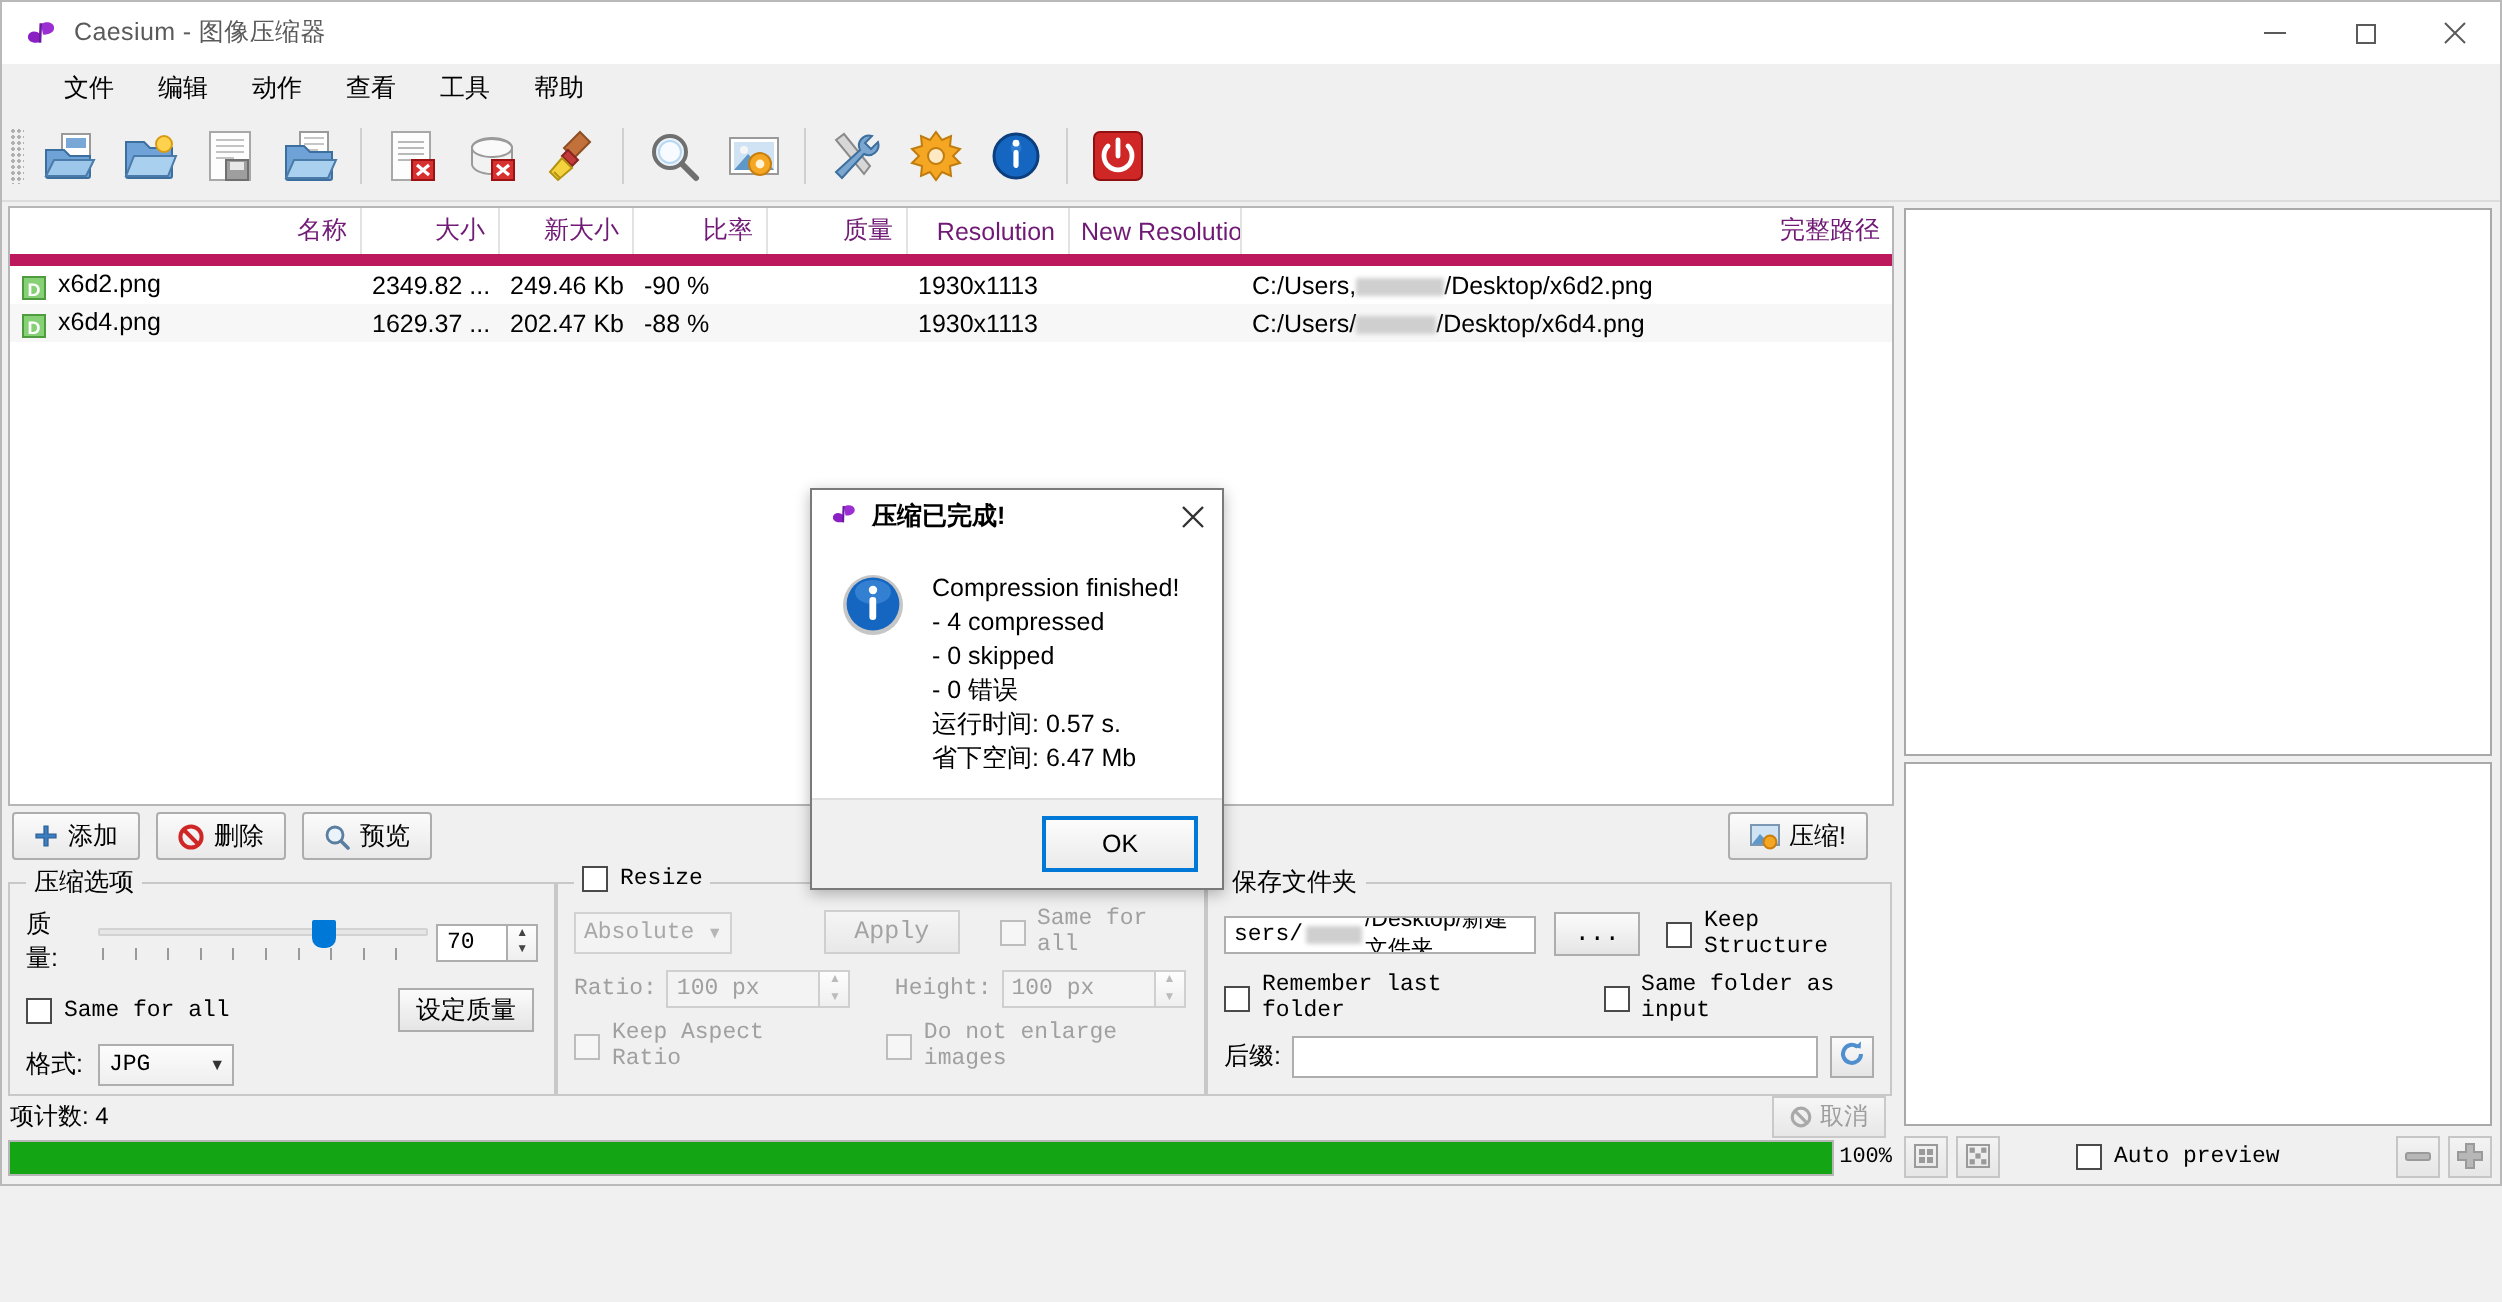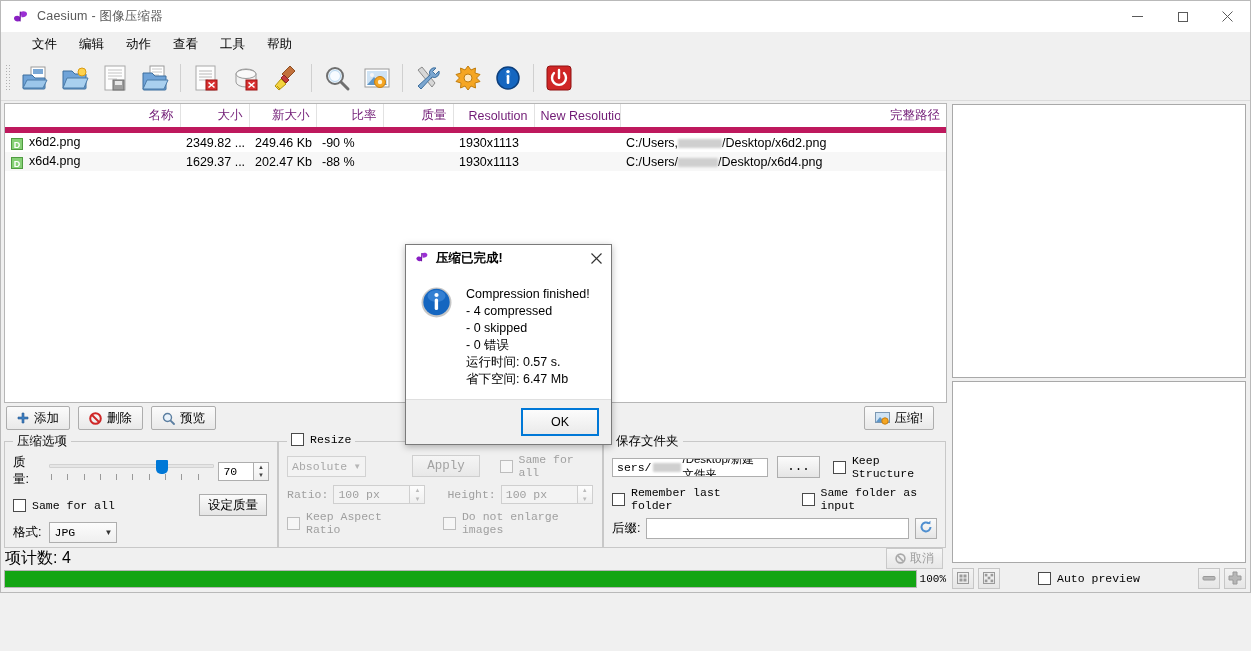--- a/index.html
+++ b/index.html
@@ -107,21 +107,21 @@
   
   .slider{position:relative;width:165px;height:22px;margin:0 6px 0 8px;}
   .sl-track{position:absolute;top:4px;left:0;width:165px;height:4px;background:#e6e6e6;
             border:1px solid #d2d2d2;box-sizing:border-box;border-radius:1px;}
   .sl-handle{position:absolute;top:0;width:12px;height:14px;background:#0078d7;border-radius:1px 1px 5px 5px;}
   .sl-ticks{position:absolute;top:14px;left:2px;width:163px;height:6px;
             background-image:repeating-linear-gradient(to right,#9a9a9a 0 1px,transparent 1px 16.3px);}
 
   
   .status{height:20px;display:flex;align-items:center;padding:0 4px;flex:0 0 auto;position:relative;}
-  .status .txt{font-size:16px;}
+  .status .txt{font-size:12px;}
   .cancel-btn{position:absolute;right:6px;background:linear-gradient(#f6f6f6,#e7e7e7);
               border:1px solid #c9c9c9;height:19px;display:flex;align-items:center;padding:0 8px;
               font-size:12px;color:#9d9d9d;}
   .progress-row{height:22px;display:flex;align-items:center;padding:0 3px 2px 3px;flex:0 0 auto;}
   .pbar{flex:1 1 auto;height:18px;background:#ffffff;border:1px solid #b6b6b6;position:relative;
         box-sizing:border-box;overflow:hidden;}
   .pfill{height:100%;background:#13a513;}
   .ppct{margin-left:3px;font-size:11px;font-family:"Liberation Mono","DejaVu Sans Mono",monospace;}
 
   

